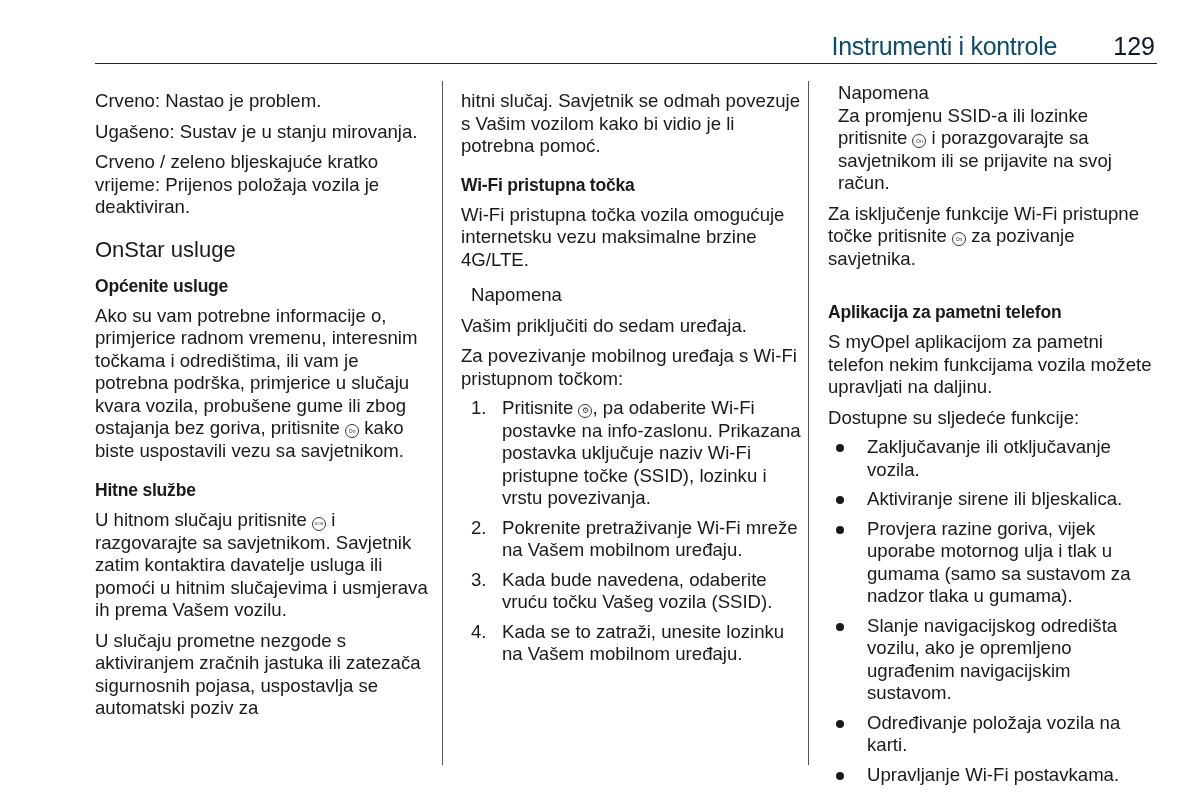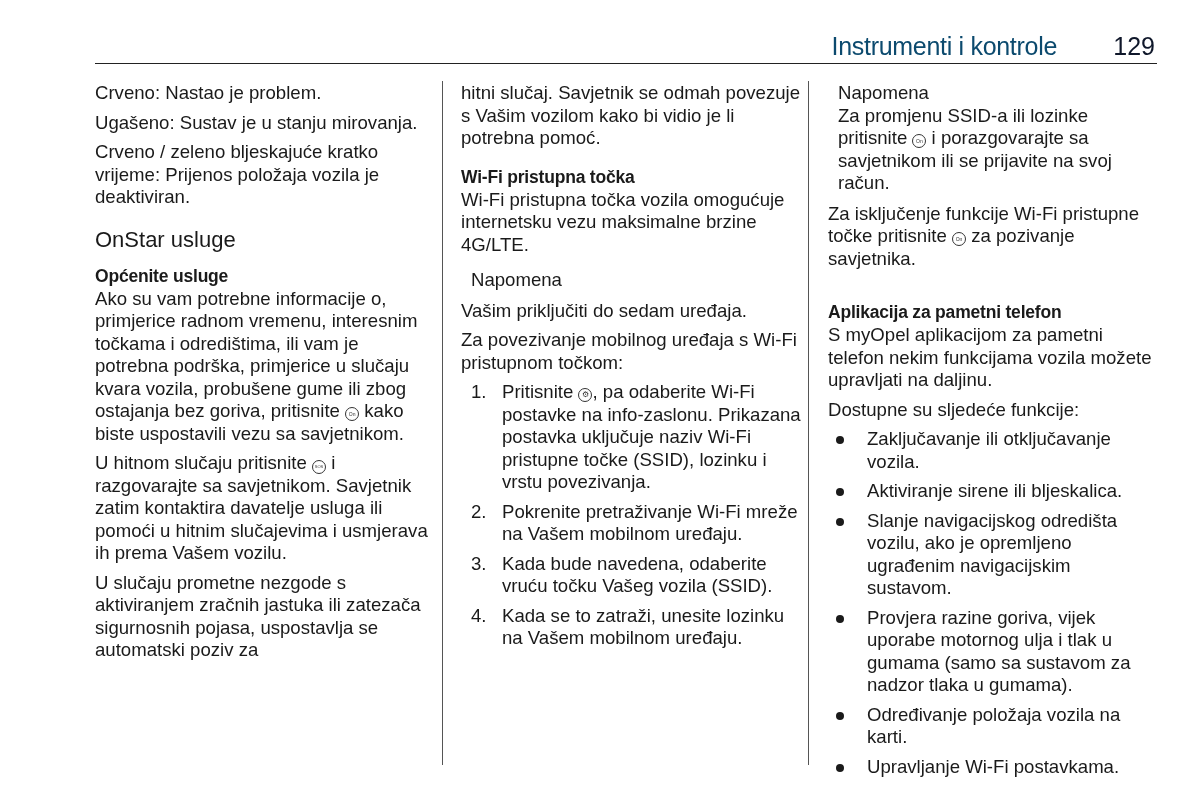--- a/index.html
+++ b/index.html
@@ -15,21 +15,21 @@
     position: absolute; right: 100px; top: 4px; font-size: 25px; letter-spacing: -0.3px; color: #0c4a6e;
   }
   .header .page-num {
     position: absolute; right: 2px; top: 4px; font-size: 25px; color: #0f172a;
   }
   .divider { position: absolute; top: 81px; height: 684px; width: 1px; background: #555; }
   .col { position: absolute; top: 82px; font-size: 18.6px; line-height: 22.5px; }
   .col1 { left: 95px; width: 340px; }
   .col2 { left: 461px; width: 340px; }
   .col3 { left: 828px; width: 330px; }
-  p { margin: 0 0 7px 0; }
+  p { margin: 8px 0 7px 0; }
   .h2 { font-size: 22px; line-height: 26px; margin: 18px 0 12px 0; }
   .h3 { font-weight: bold; font-size: 17.5px; line-height: 21px; margin: 13px 0 1px 0; letter-spacing: -0.2px; }
   .note { margin-left: 10px; margin-bottom: 8px; }
   .note .note-title { font-size: 18.6px; }
   .icon {
     display: inline-block; width: 12px; height: 12px; border: 1px solid #333; border-radius: 50%;
     font-size: 5px; line-height: 12px; text-align: center; vertical-align: 1px; color: #333;
   }
   ol { margin: 0; padding: 0; list-style: none; }
   ol li { position: relative; padding-left: 31px; margin-bottom: 7px; margin-left: 10px; }
@@ -58,20 +58,21 @@
 
   <div class="h2">OnStar usluge</div>
 
   <div class="h3">Općenite usluge</div>
   <p>
     <span>Ako su vam potrebne informacije o, primjerice radnom vremenu, interesnim točkama i odredištima, ili vam je potrebna podrška, primjerice u slučaju kvara vozila, probušene gume ili zbog ostajanja bez goriva, pritisnite</span>
     <span class="icon">On</span>
     <span>kako biste uspostavili vezu sa savjetnikom.</span>
   </p>
 
+  <div class="h3" style="margin-top:18px">Hitne službe</div>
   <p>
     <span>U hitnom slučaju pritisnite</span>
     <span class="icon" style="font-size:4px">SOS</span>
     <span>i razgovarajte sa savjetnikom. Savjetnik zatim kontaktira davatelje usluga ili pomoći u hitnim slučajevima i usmjerava ih prema Vašem vozilu.</span>
   </p>
   <p>U slučaju prometne nezgode s aktiviranjem zračnih jastuka ili zatezača sigurnosnih pojasa, uspostavlja se automatski poziv za</p>
 </div>
 
 <div class="col col2">
   <p>hitni slučaj. Savjetnik se odmah povezuje s Vašim vozilom kako bi vidio je li potrebna pomoć.</p>
@@ -123,18 +124,18 @@
     <span>za pozivanje savjetnika.</span>
   </p>
 
   <div class="h3" style="margin-top:32px">Aplikacija za pametni telefon</div>
   <p>S myOpel aplikacijom za pametni telefon nekim funkcijama vozila možete upravljati na daljinu.</p>
   <p>Dostupne su sljedeće funkcije:</p>
 
   <ul>
     <li><span class="bullet"></span><span>Zaključavanje ili otključavanje vozila.</span></li>
     <li><span class="bullet"></span><span>Aktiviranje sirene ili bljeskalica.</span></li>
+    <li><span class="bullet"></span><span>Provjera razine goriva, vijek uporabe motornog ulja i tlak u gumama (samo sa sustavom za nadzor tlaka u gumama).</span></li>
     <li><span class="bullet"></span><span>Slanje navigacijskog odredišta vozilu, ako je opremljeno ugrađenim navigacijskim sustavom.</span></li>
-    <li><span class="bullet"></span><span>Provjera razine goriva, vijek uporabe motornog ulja i tlak u gumama (samo sa sustavom za nadzor tlaka u gumama).</span></li>
     <li><span class="bullet"></span><span>Određivanje položaja vozila na karti.</span></li>
     <li><span class="bullet"></span><span>Upravljanje Wi-Fi postavkama.</span></li>
   </ul>
 </div>
 
 </body></html>

